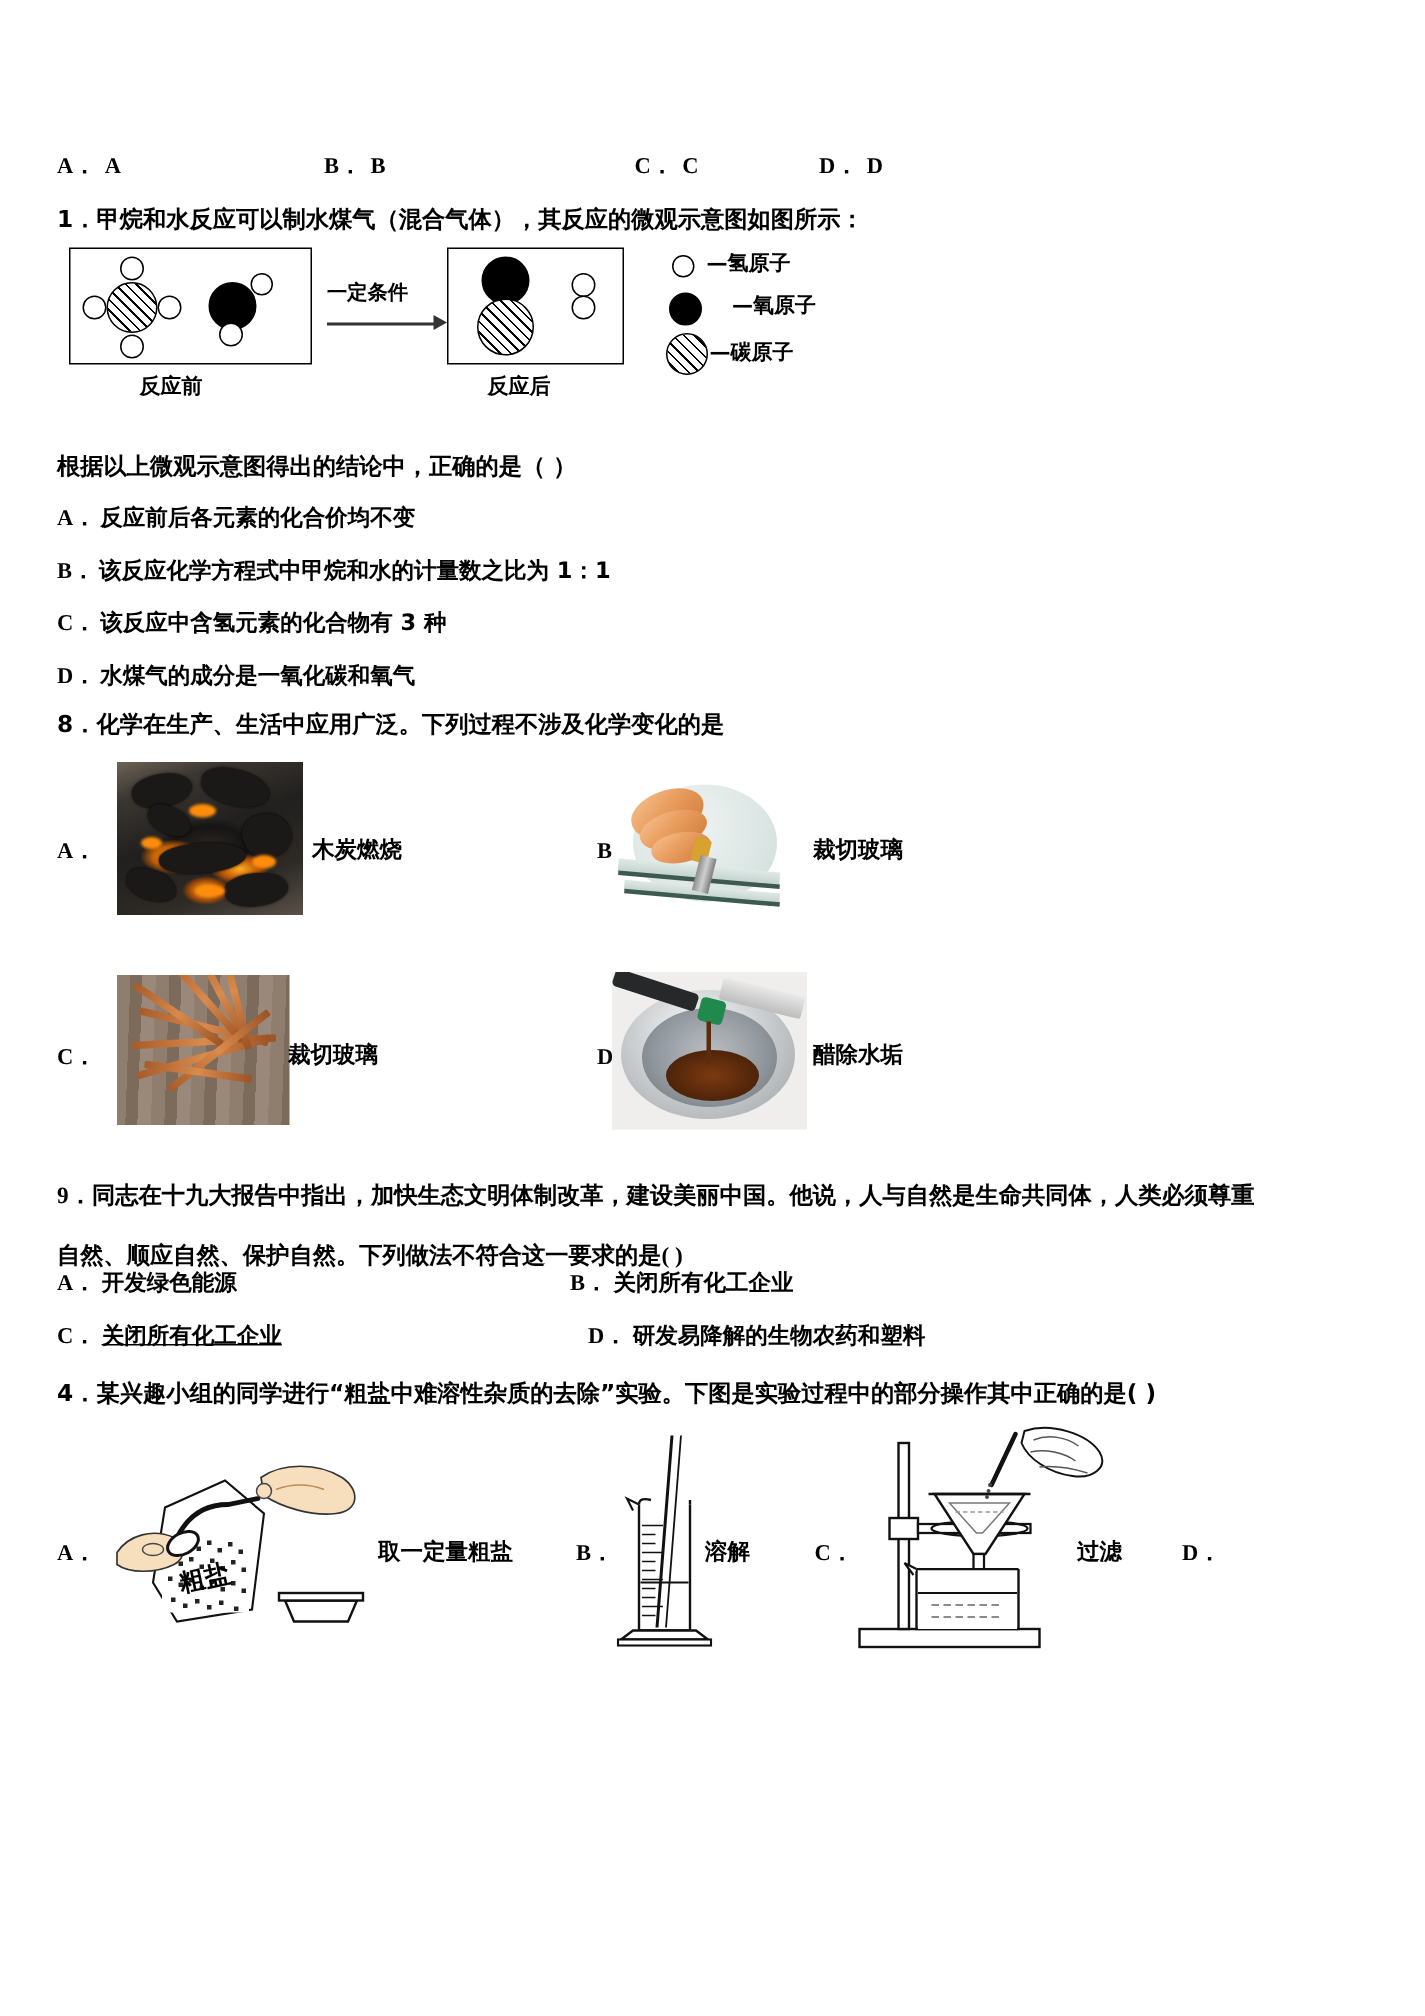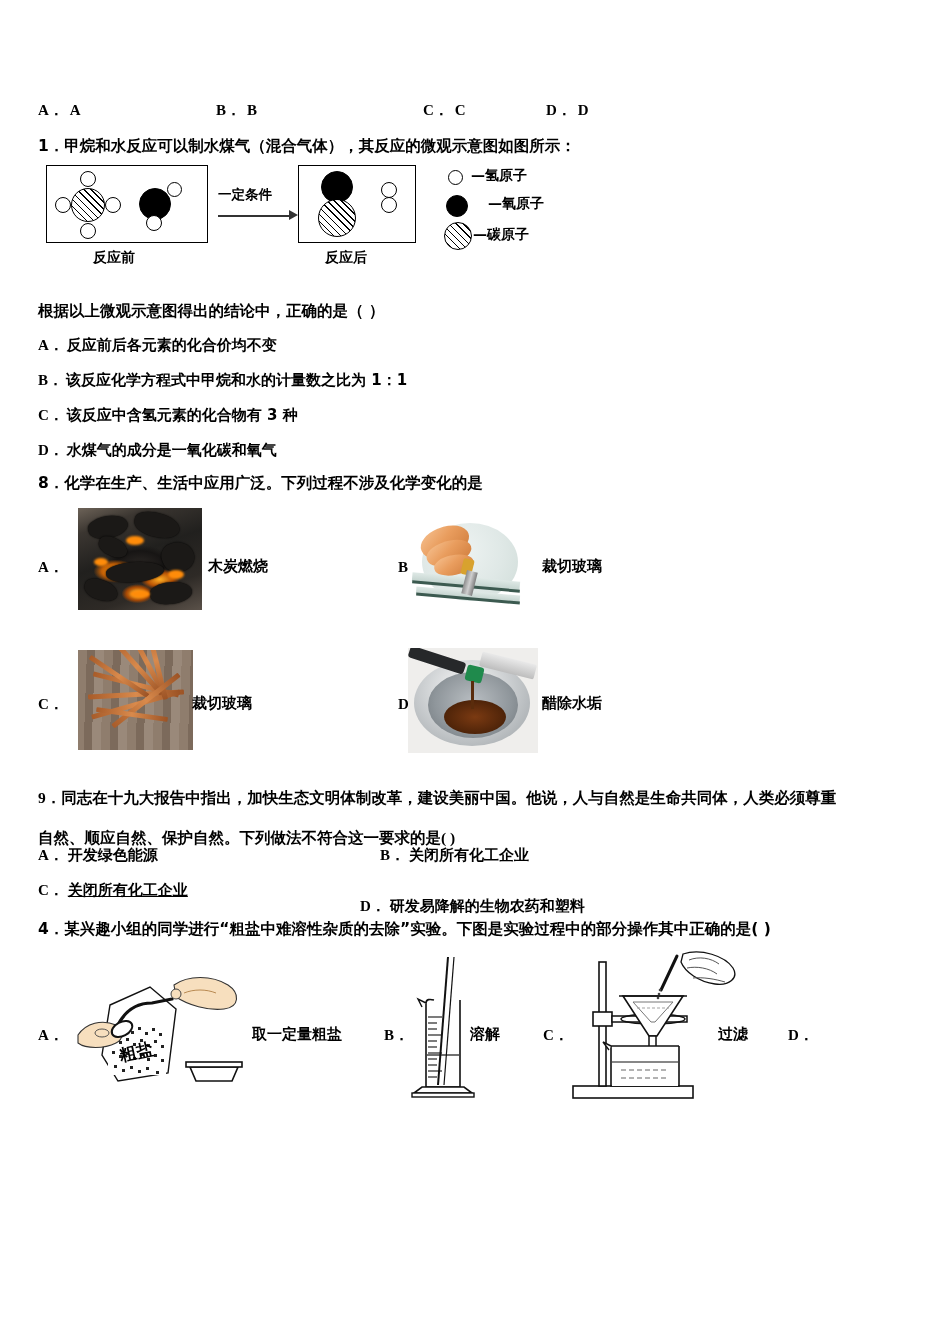--- a/index.html
+++ b/index.html
@@ -266,21 +266,21 @@
 
   <div class="q9opt" style="left:38px; top:846px;">
     <span class="L">A．</span><span class="T">开发绿色能源</span>
   </div>
   <div class="q9opt" style="left:380px; top:846px;">
     <span class="L">B．</span><span class="T">关闭所有化工企业</span>
   </div>
   <div class="q9opt" style="left:38px; top:881px;">
     <span class="L">C．</span><span class="T underline">关闭所有化工企业</span>
   </div>
-  <div class="q9opt" style="left:360px; top:881px;margin-top:16px;">
+  <div class="q9opt" style="left:392px; top:881px;">
     <span class="L">D．</span><span class="T">研发易降解的生物农药和塑料</span>
   </div>
 
   <div id="q10-stem" class="qline">4．某兴趣小组的同学进行“粗盐中难溶性杂质的去除”实验。下图是实验过程中的部分操作其中正确的是(  )</div>
 
   <div class="exp-letter" style="left:38px; top:1026px;">A．</div>
   <div class="exp" style="left:72px; top:963px;">
     <svg width="190" height="132" viewBox="0 0 190 132">
 
       <polygon points="38,42 78,24 104,46 96,110 46,118 30,92" fill="#ffffff" stroke="#111" stroke-width="1.4"></polygon>

